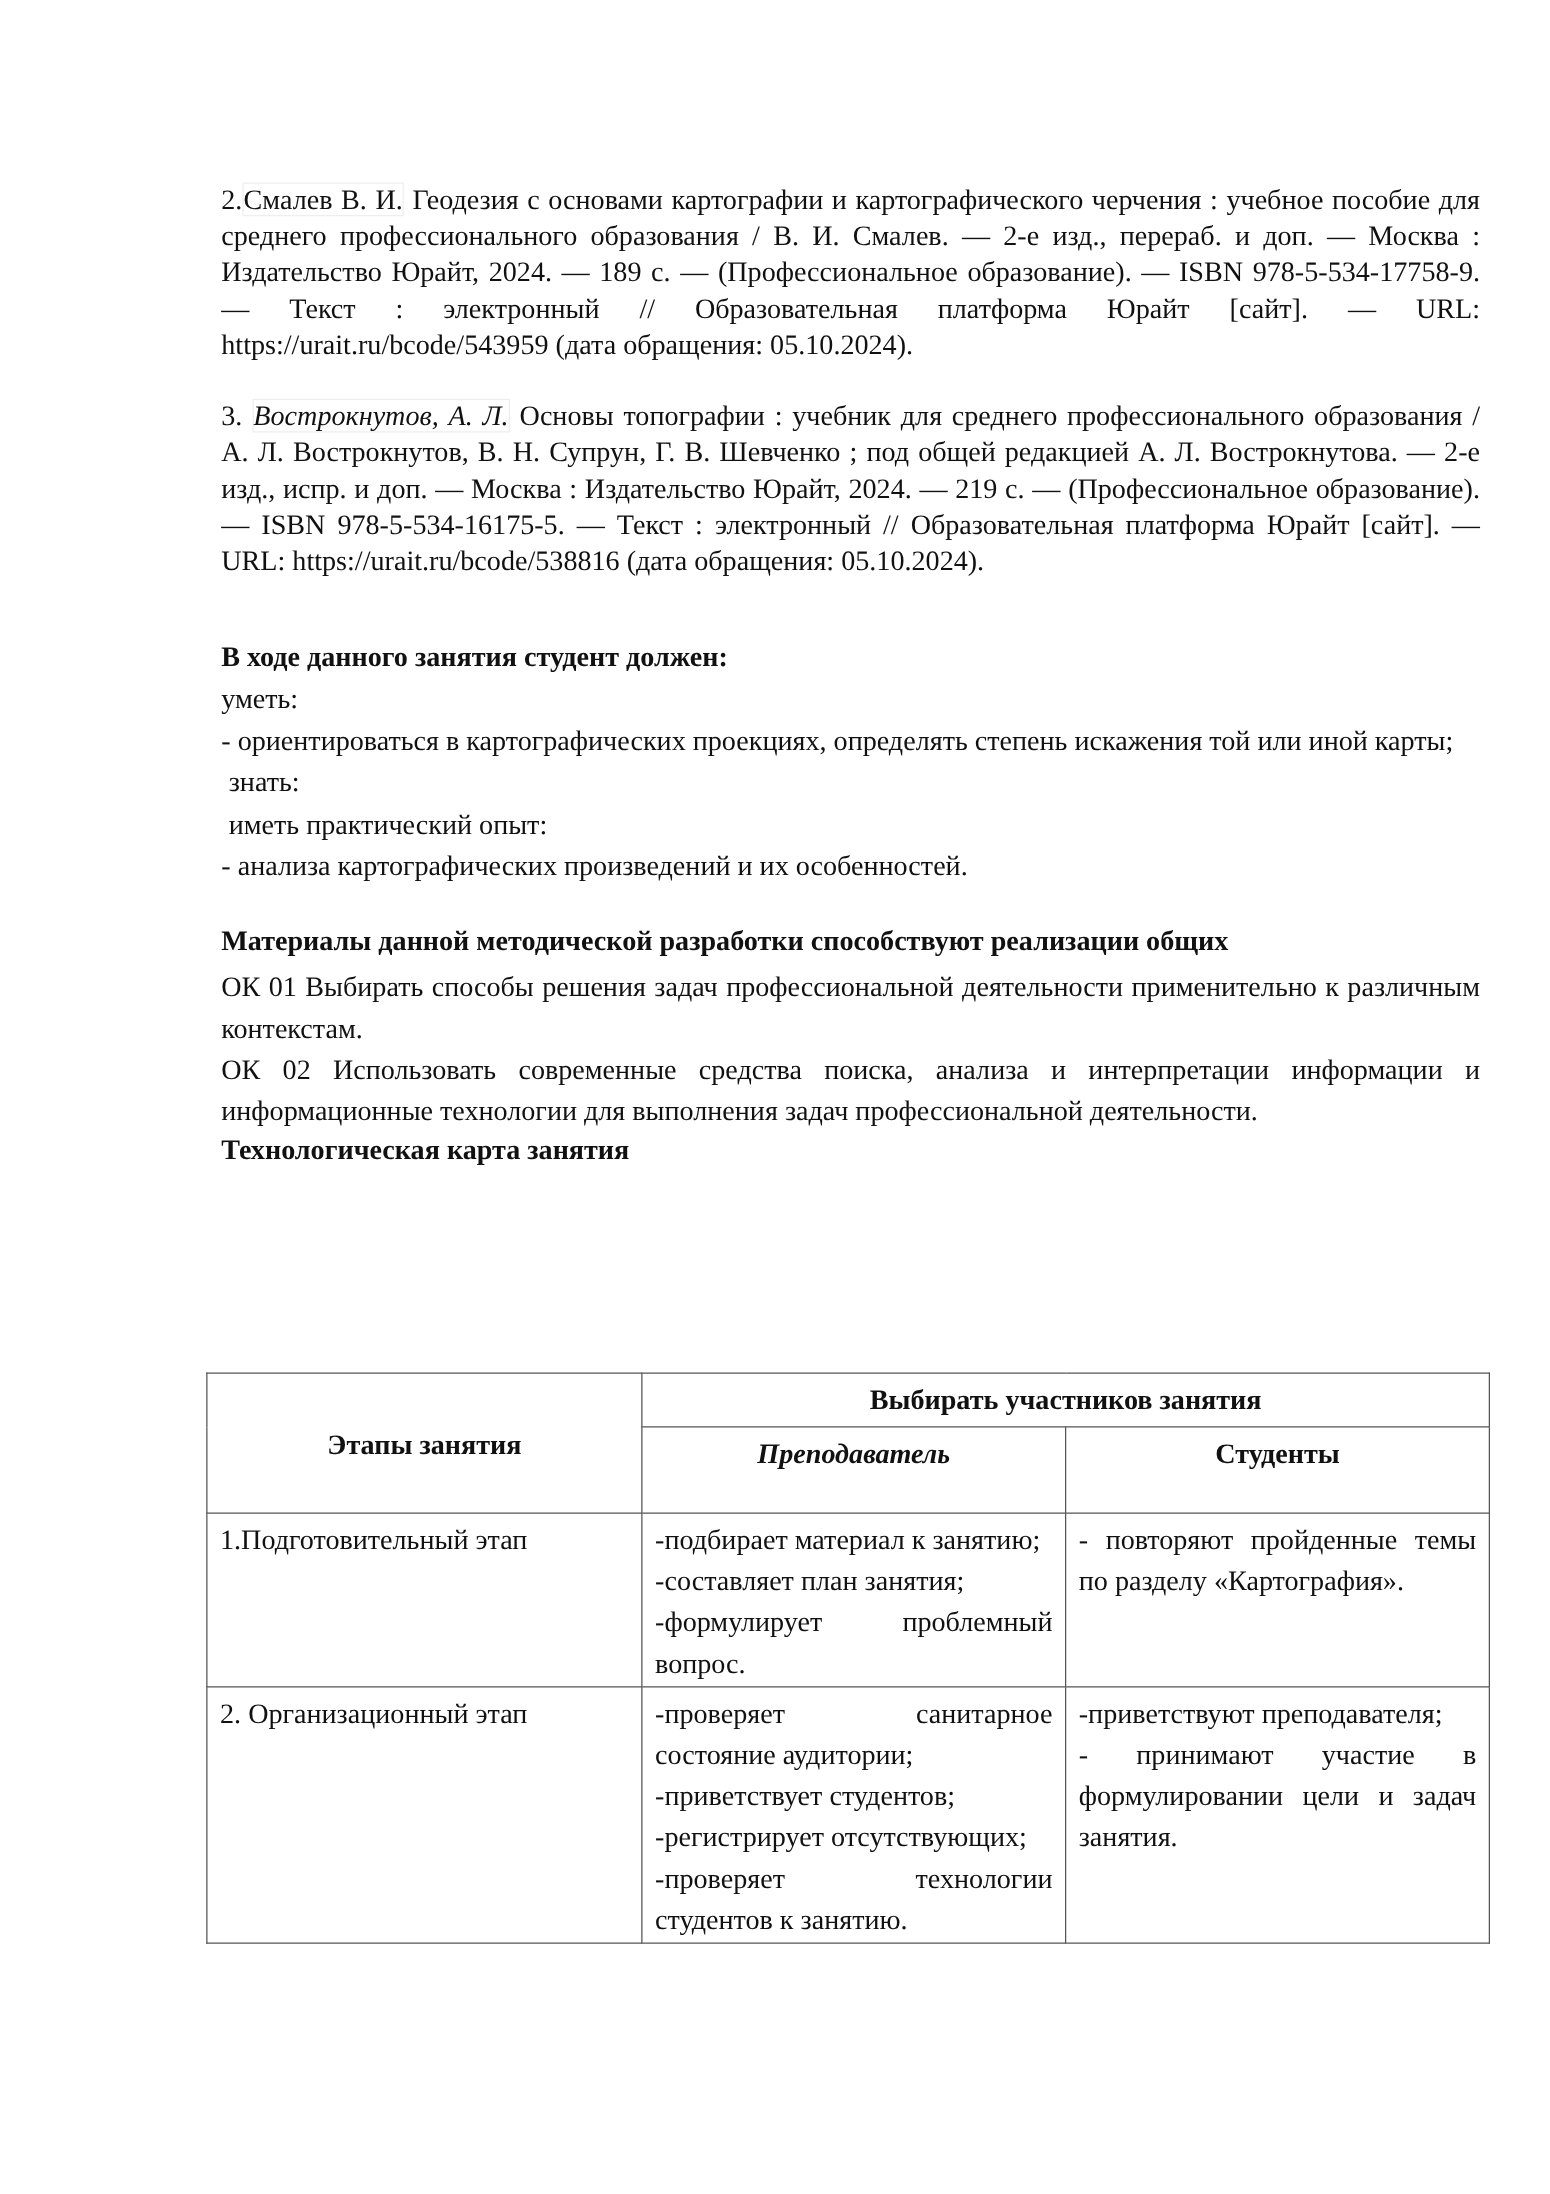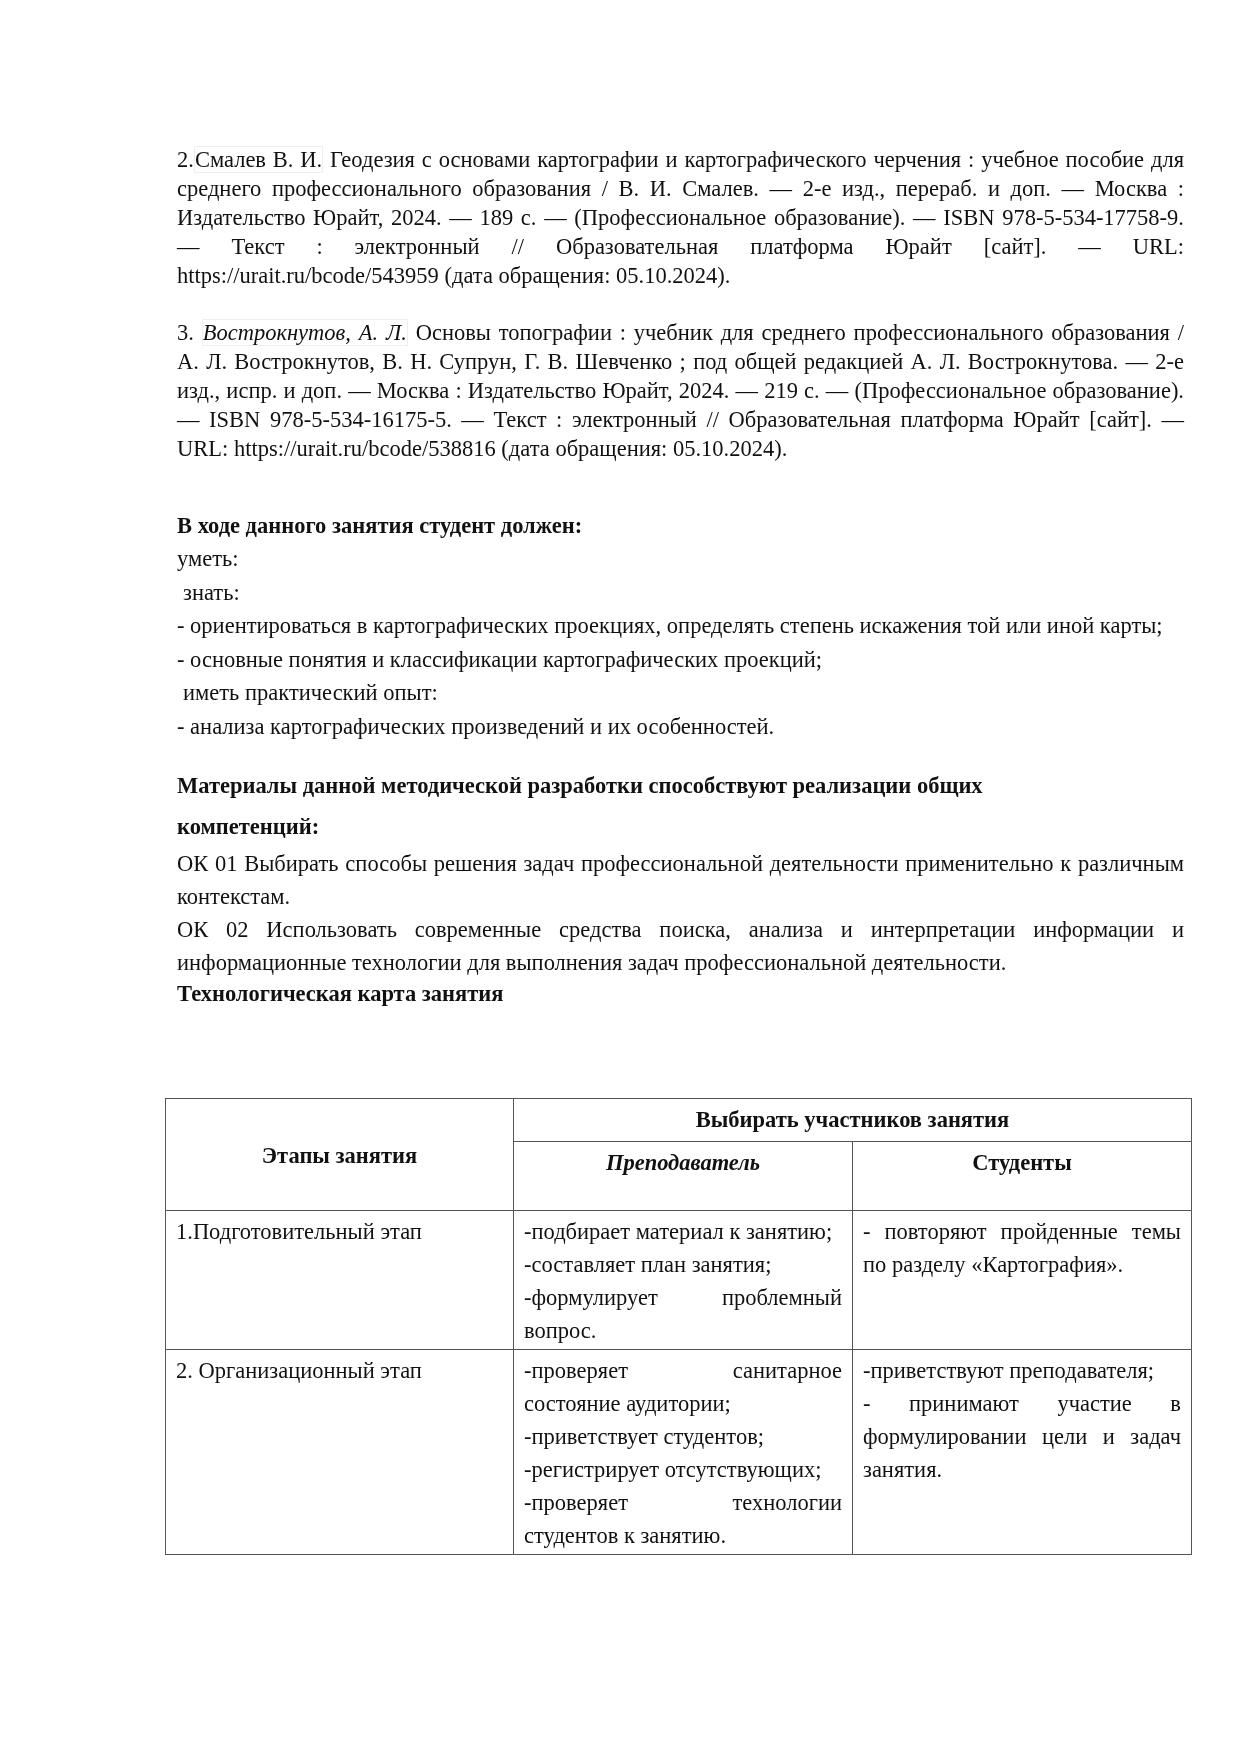--- a/index.html
+++ b/index.html
@@ -44,28 +44,26 @@
   <div class="content">
 
     <p class="para ref2"><span>2.</span><span class="boxed">Смалев В. И.</span><span> Геодезия с основами картографии и картографического черчения : учебное пособие для среднего профессионального образования / В. И. Смалев. — 2-е изд., перераб. и доп. — Москва : Издательство Юрайт, 2024. — 189 с. — (Профессиональное образование). — ISBN 978-5-534-17758-9. — Текст : электронный // Образовательная платформа Юрайт [сайт]. — URL: https://urait.ru/bcode/543959 (дата обращения: 05.10.2024).</span></p>
 
     <p class="para"><span>3. </span><span class="italic boxed">Вострокнутов, А. Л.</span><span> Основы топографии : учебник для среднего профессионального образования / А. Л. Вострокнутов, В. Н. Супрун, Г. В. Шевченко ; под общей редакцией А. Л. Вострокнутова. — 2-е изд., испр. и доп. — Москва : Издательство Юрайт, 2024. — 219 с. — (Профессиональное образование). — ISBN 978-5-534-16175-5. — Текст : электронный // Образовательная платформа Юрайт [сайт]. — URL: https://urait.ru/bcode/538816 (дата обращения: 05.10.2024).</span></p>
 
     <div style="height:36px"></div>
 
     <p class="center-bold learn-head">В ходе данного занятия студент должен:</p>
     <p class="line33 bold">уметь:</p>
+    <p class="line33">- ориентироваться в картографических проекциях, определять степень искажения той или иной карты;</p>
     <p class="line33 bold" style="padding-left:6px">знать:</p>
-    <p class="line33">- ориентироваться в картографических проекциях, определять степень искажения той или иной карты;</p>
-    <p class="line33">- основные понятия и классификации картографических проекций;</p>
     <p class="line33" style="padding-left:6px"><span class="bold">иметь практический опыт</span><span>:</span></p>
     <p class="line33">- анализа картографических произведений и их особенностей.</p>
 
     <p class="center-bold mat-head">Материалы данной методической разработки способствуют реализации общих</p>
-    <p class="center-bold" style="line-height:41px">компетенций:</p>
     <p class="para" style="line-height:33px">ОК 01 Выбирать способы решения задач профессиональной деятельности применительно к различным контекстам.</p>
     <p class="para" style="line-height:33px">ОК 02 Использовать современные средства поиска, анализа и интерпретации информации и информационные технологии для выполнения задач профессиональной деятельности.</p>
     <p class="center-bold table-title">Технологическая карта занятия</p>
   </div>
 
   <table class="tech">
     <tbody>
         <tr>
       <th class="col1 th-stage" rowspan="2">Этапы занятия</th>
       <th class="th-actions" colspan="2">Выбирать участников занятия</th>

